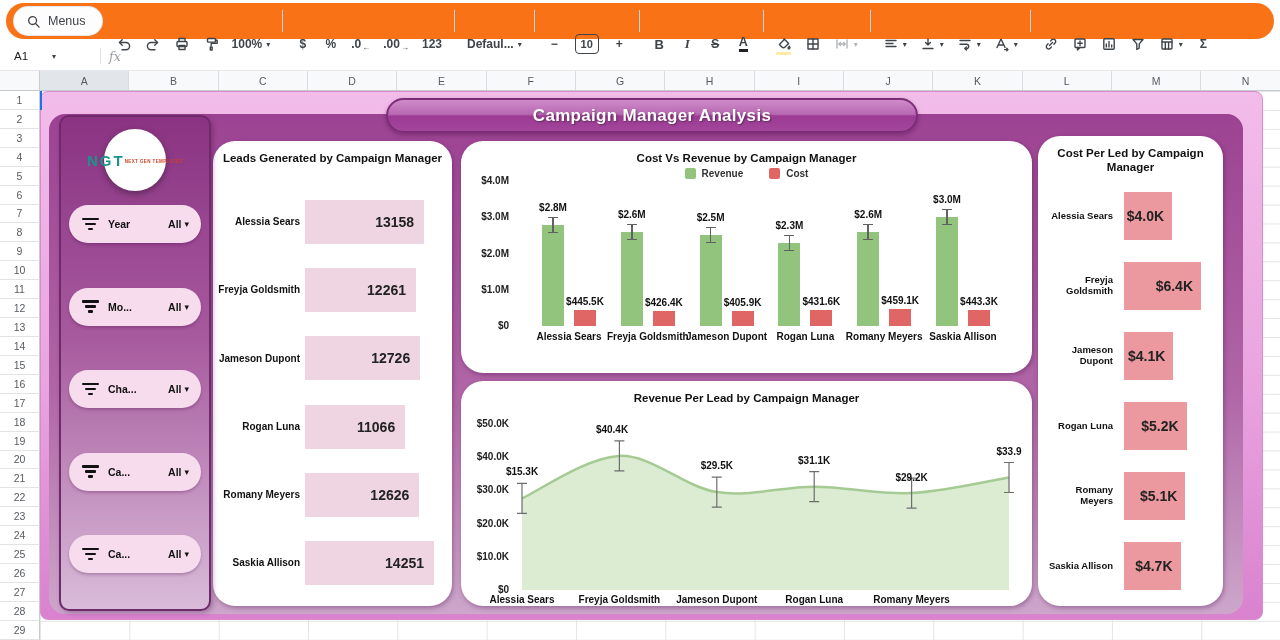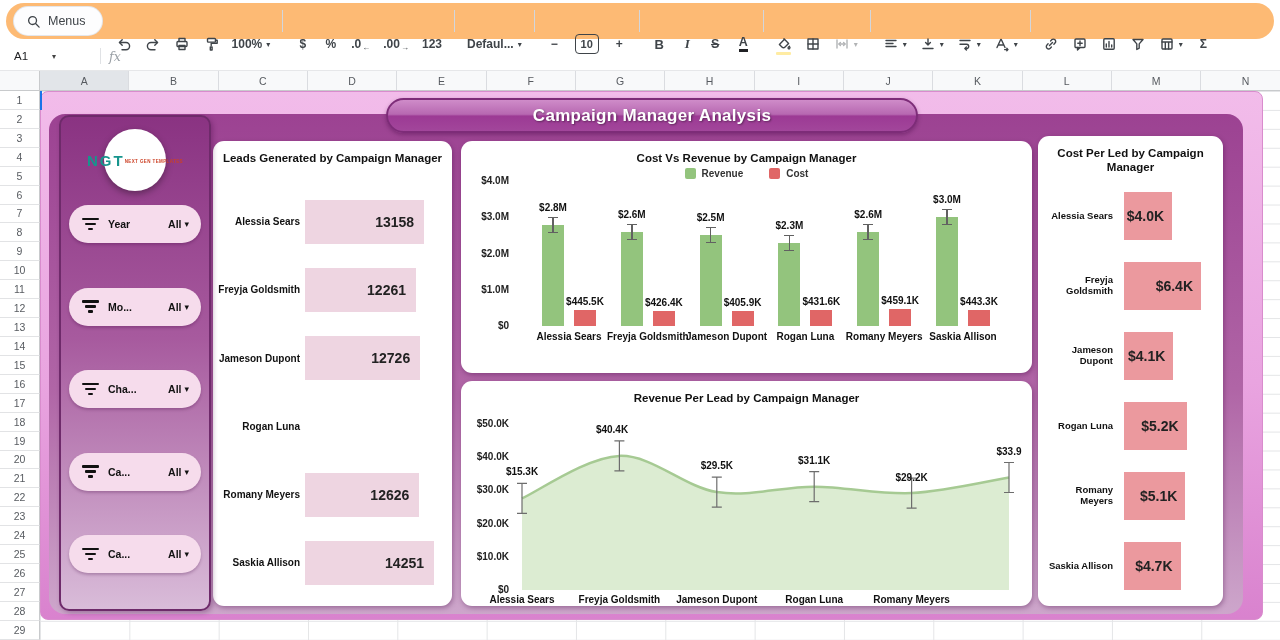--- a/index.html
+++ b/index.html
@@ -2,21 +2,21 @@
 <html><head>
 <meta charset="utf-8">
 <style>
   * { box-sizing: border-box; margin: 0; padding: 0; }
   html,body { width:1280px; height:640px; overflow:hidden; background:#fff;
               font-family:"Liberation Sans", sans-serif; }
 
   
   .toolbar { height:42px; background:#fff; position:relative; }
   .toolbar-bar { position:absolute; left:6px; right:6px; top:3px; height:36px;
-                 background:#fdba74; border-radius:18px; display:flex; align-items:center;
+                 background:#f97316; border-radius:18px; display:flex; align-items:center;
                  padding:0 8px; gap:3px; }
   .menus-pill { height:28px; background:#fdfdfe; border-radius:14px; display:flex;
                 align-items:center; gap:7px; padding:0 16px 0 12px; margin-right:6px;
                 box-shadow:0 0 0 1px #e3e6eb; }
   .menus-label { font-size:12.5px; color:#3f4449; }
   .tb-btn { height:28px; min-width:25px; padding:0 5px; display:flex; align-items:center;
             justify-content:center; gap:2px; border-radius:4px; color:#3f4449;
             font-size:12px; cursor:default; position:relative;margin-top:46px; }
   .tb-btn.disabled { opacity:.4; }
   .tb-ic { display:flex; align-items:center; }
@@ -90,21 +90,21 @@
              flex-direction:column; justify-content:space-between; align-items:center; }
   .pill { width:132px; height:38px; border-radius:19px; background:#f6dcec; display:flex;
           align-items:center; padding:0 12px; box-shadow:0 2px 3px rgba(60,0,60,.25); }
   .funnel { display:flex; flex-direction:column; align-items:center; gap:2.5px; width:18px; }
   .funnel i { display:block; height:2.5px; background:#111; border-radius:1px; }
   .funnel i:nth-child(1){ width:17px; } .funnel i:nth-child(2){ width:11px; } .funnel i:nth-child(3){ width:5px; }
   .pill-label { font-size:10.5px; font-weight:700; color:#111; margin-left:9px; white-space:nowrap; }
   .pill-val { font-size:10.5px; font-weight:700; color:#111; margin-left:auto; }
   .pill-caret { font-size:9px; color:#111; margin-left:3px; }
 
-  .card { position:absolute; background:#fff; border-radius:11px; z-index:3;
+  .card { position:absolute; background:#fff; border-radius:22px; z-index:3;
           box-shadow:1px 2px 5px rgba(60,0,60,.35); overflow:hidden; }
   .card-title { position:absolute; left:0; right:0; top:10px; text-align:center;
                 font-size:11.5px; font-weight:700; color:#111; z-index:2; line-height:1.25; }
   .card.leads { left:172px; top:49px; width:239px; height:465px; }
   .card.cvr   { left:420px; top:49px; width:571px; height:232px; }
   .card.rpl   { left:420px; top:289px; width:571px; height:225px; }
   .card.cpl   { left:997px; top:44px; width:185px; height:470px; }
   .card.cpl .card-title { left:10px; right:10px; }
 
   .hrows { position:absolute; left:0; right:10px; top:50px; bottom:12px; display:flex;
@@ -525,20 +525,23 @@
               </div>
             </div>
             <div class="hrow">
               <div class="hlabel">Jameson Dupont</div>
               <div class="hbar" style="background:#eed5e1;width:115.2px">
                 <span class="hval">12726</span>
               </div>
             </div>
             <div class="hrow">
               <div class="hlabel">Rogan Luna</div>
+              <div class="hbar" style="background:#eed5e1;width:100.2px">
+                <span class="hval">11066</span>
+              </div>
             </div>
             <div class="hrow">
               <div class="hlabel">Romany Meyers</div>
               <div class="hbar" style="background:#eed5e1;width:114.3px">
                 <span class="hval">12626</span>
               </div>
             </div>
             <div class="hrow">
               <div class="hlabel">Saskia Allison</div>
               <div class="hbar" style="background:#eed5e1;width:129.0px">

